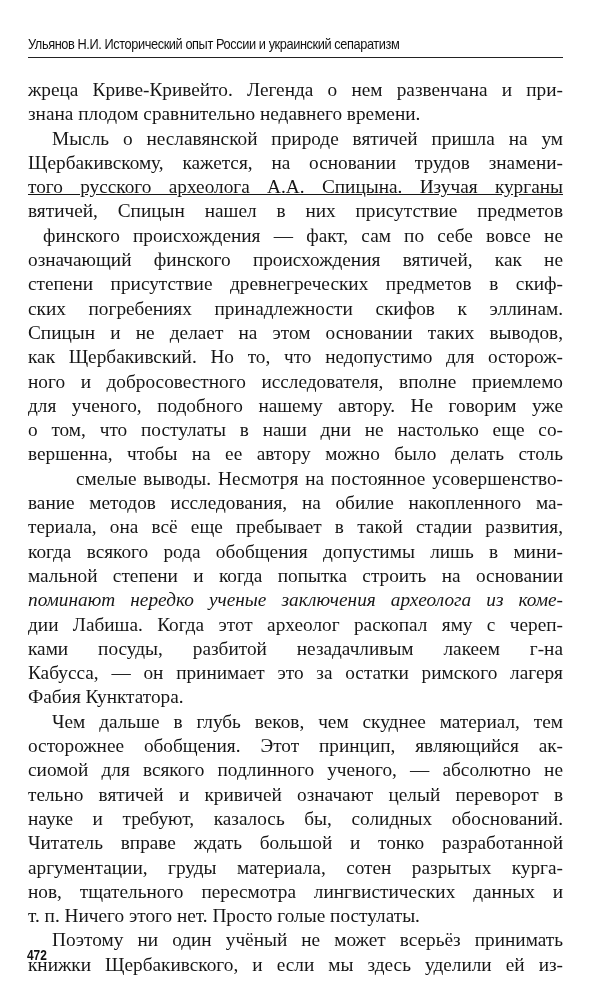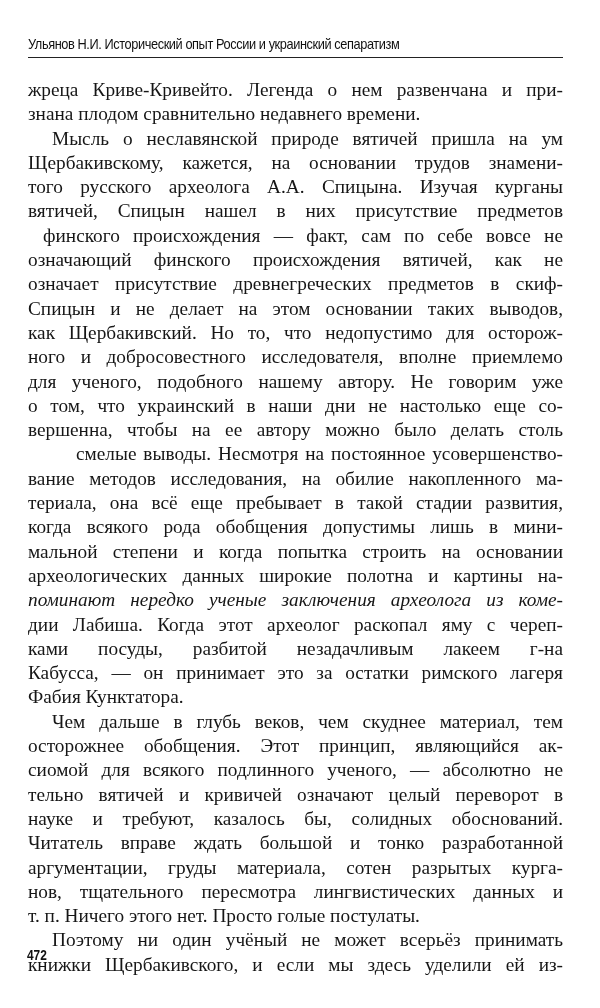--- a/index.html
+++ b/index.html
@@ -36,37 +36,37 @@
 <body>
 
 <div class="running-head">Ульянов Н.И. Исторический опыт России и украинский сепаратизм</div>
 <div class="head-rule"></div>
 
 <div class="body-text" id="body-text">
     <span class="line" style="word-spacing: 0px; text-align: right;">жреца Криве-Кривейто. Легенда о нем развенчана и при-</span>
     <span class="line last">знана плодом сравнительно недавнего времени.</span>
     <span class="line indent" style="word-spacing: 0px; text-align: left;">Мысль о неславянской природе вятичей пришла на ум</span>
     <span class="line" style="word-spacing: 0px; text-align: left;">Щербакивскому, кажется, на основании трудов знамени-</span>
-    <span class="line" style="word-spacing: 0px; text-align: right;">того русского археолога А.А. Спицына. Изучая курганы</span>
+    <span class="line" style="word-spacing: 0px; text-align: right; text-decoration: underline;">того русского археолога А.А. Спицына. Изучая курганы</span>
     <span class="line" style="word-spacing: 0px; text-align: left;">вятичей, Спицын нашел в них присутствие предметов</span>
     <span class="line" style="word-spacing: 0px; text-align: left; margin-left: 15px;">финского происхождения — факт, сам по себе вовсе не</span>
     <span class="line" style="word-spacing: 0px; text-align: left;">означающий финского происхождения вятичей, как не</span>
-    <span class="line" style="word-spacing: 0px; text-align: left;">означает присутствие древнегреческих предметов в скиф-</span>
+    <span class="line" style="word-spacing: 0px; text-align: left;">степени присутствие древнегреческих предметов в скиф-</span>
+    <span class="line" style="word-spacing: 0px; text-align: left;">ских погребениях принадлежности скифов к эллинам.</span>
     <span class="line" style="word-spacing: 0px; text-align: left;">Спицын и не делает на этом основании таких выводов,</span>
     <span class="line" style="word-spacing: 0px; text-align: left;">как Щербакивский. Но то, что недопустимо для осторож-</span>
     <span class="line" style="word-spacing: 0px; text-align: left;">ного и добросовестного исследователя, вполне приемлемо</span>
     <span class="line" style="word-spacing: 0px; text-align: left;">для ученого, подобного нашему автору. Не говорим уже</span>
-    <span class="line" style="word-spacing: 0px; text-align: left;">о том, что украинский в наши дни не настолько еще со-</span>
+    <span class="line" style="word-spacing: 0px; text-align: left;">о том, что постулаты в наши дни не настолько еще со-</span>
     <span class="line" style="word-spacing: 0px; text-align: left;">вершенна, чтобы на ее автору можно было делать столь</span>
     <span class="line" style="word-spacing: 0px; text-align: left; margin-left: 48px;">смелые выводы. Несмотря на постоянное усовершенство-</span>
     <span class="line" style="word-spacing: 0px; text-align: left;">вание методов исследования, на обилие накопленного ма-</span>
     <span class="line" style="word-spacing: 0px; text-align: left;">териала, она всё еще пребывает в такой стадии развития,</span>
     <span class="line" style="word-spacing: 0px; text-align: right;">когда всякого рода обобщения допустимы лишь в мини-</span>
     <span class="line" style="word-spacing: 0px; text-align: left;">мальной степени и когда попытка строить на основании</span>
-    <span class="line" style="word-spacing: 0px; text-align: left;">археологических данных широкие полотна и картины на-</span>
     <span class="line" style="word-spacing: 0px; text-align: right; font-style: italic;">поминают нередко ученые заключения археолога из коме-</span>
     <span class="line" style="word-spacing: 0px; text-align: left;">дии Лабиша. Когда этот археолог раскопал яму с череп-</span>
     <span class="line" style="word-spacing: 0px; text-align: left;">ками посуды, разбитой незадачливым лакеем г-на</span>
     <span class="line" style="word-spacing: 0px; text-align: left;">Кабусса, — он принимает это за остатки римского лагеря</span>
     <span class="line last">Фабия Кунктатора.</span>
     <span class="line indent" style="word-spacing: 0px; text-align: left;">Чем дальше в глубь веков, чем скуднее материал, тем</span>
     <span class="line" style="word-spacing: 0px; text-align: left;">осторожнее обобщения. Этот принцип, являющийся ак-</span>
     <span class="line" style="word-spacing: 0px; text-align: left;">сиомой для всякого подлинного ученого, — абсолютно не</span>
     <span class="line" style="word-spacing: 0px; text-align: center;">тельно вятичей и кривичей означают целый переворот в</span>
     <span class="line" style="word-spacing: 0px; text-align: left;">науке и требуют, казалось бы, солидных обоснований.</span>

